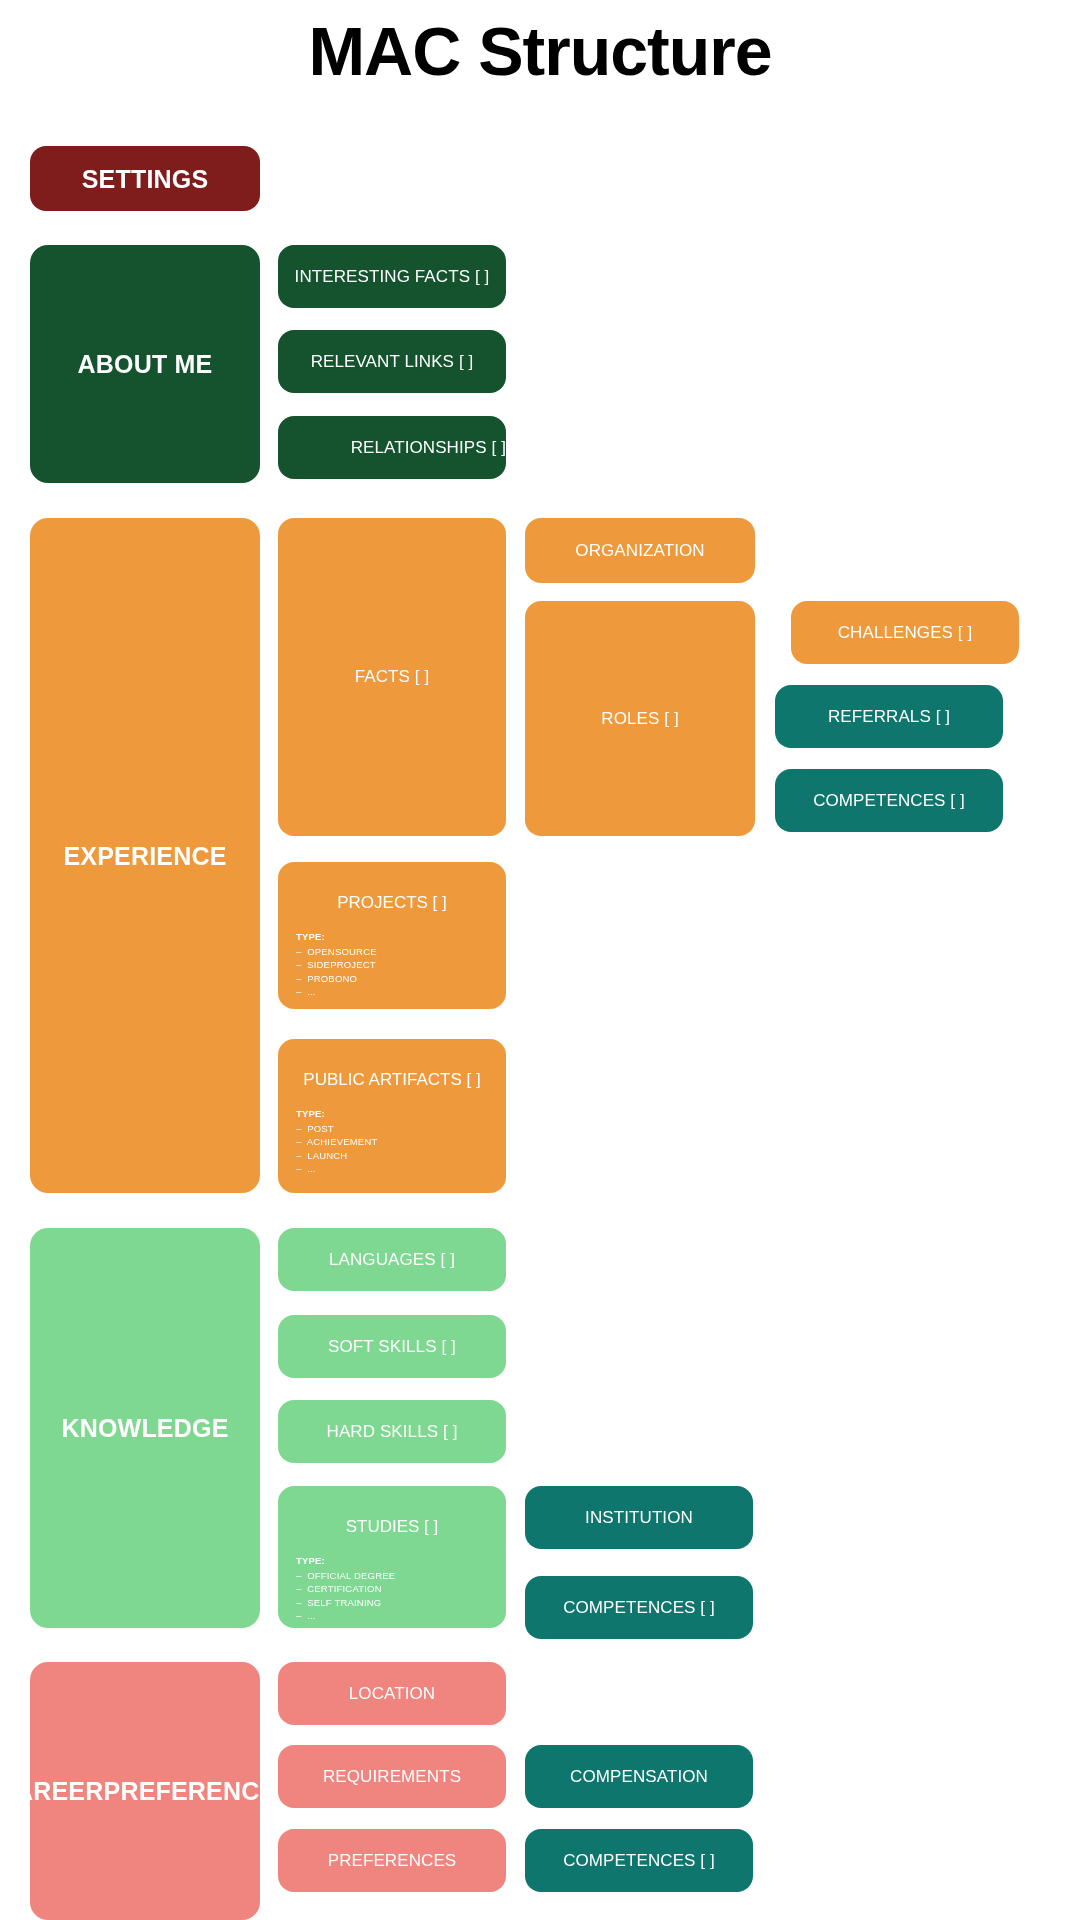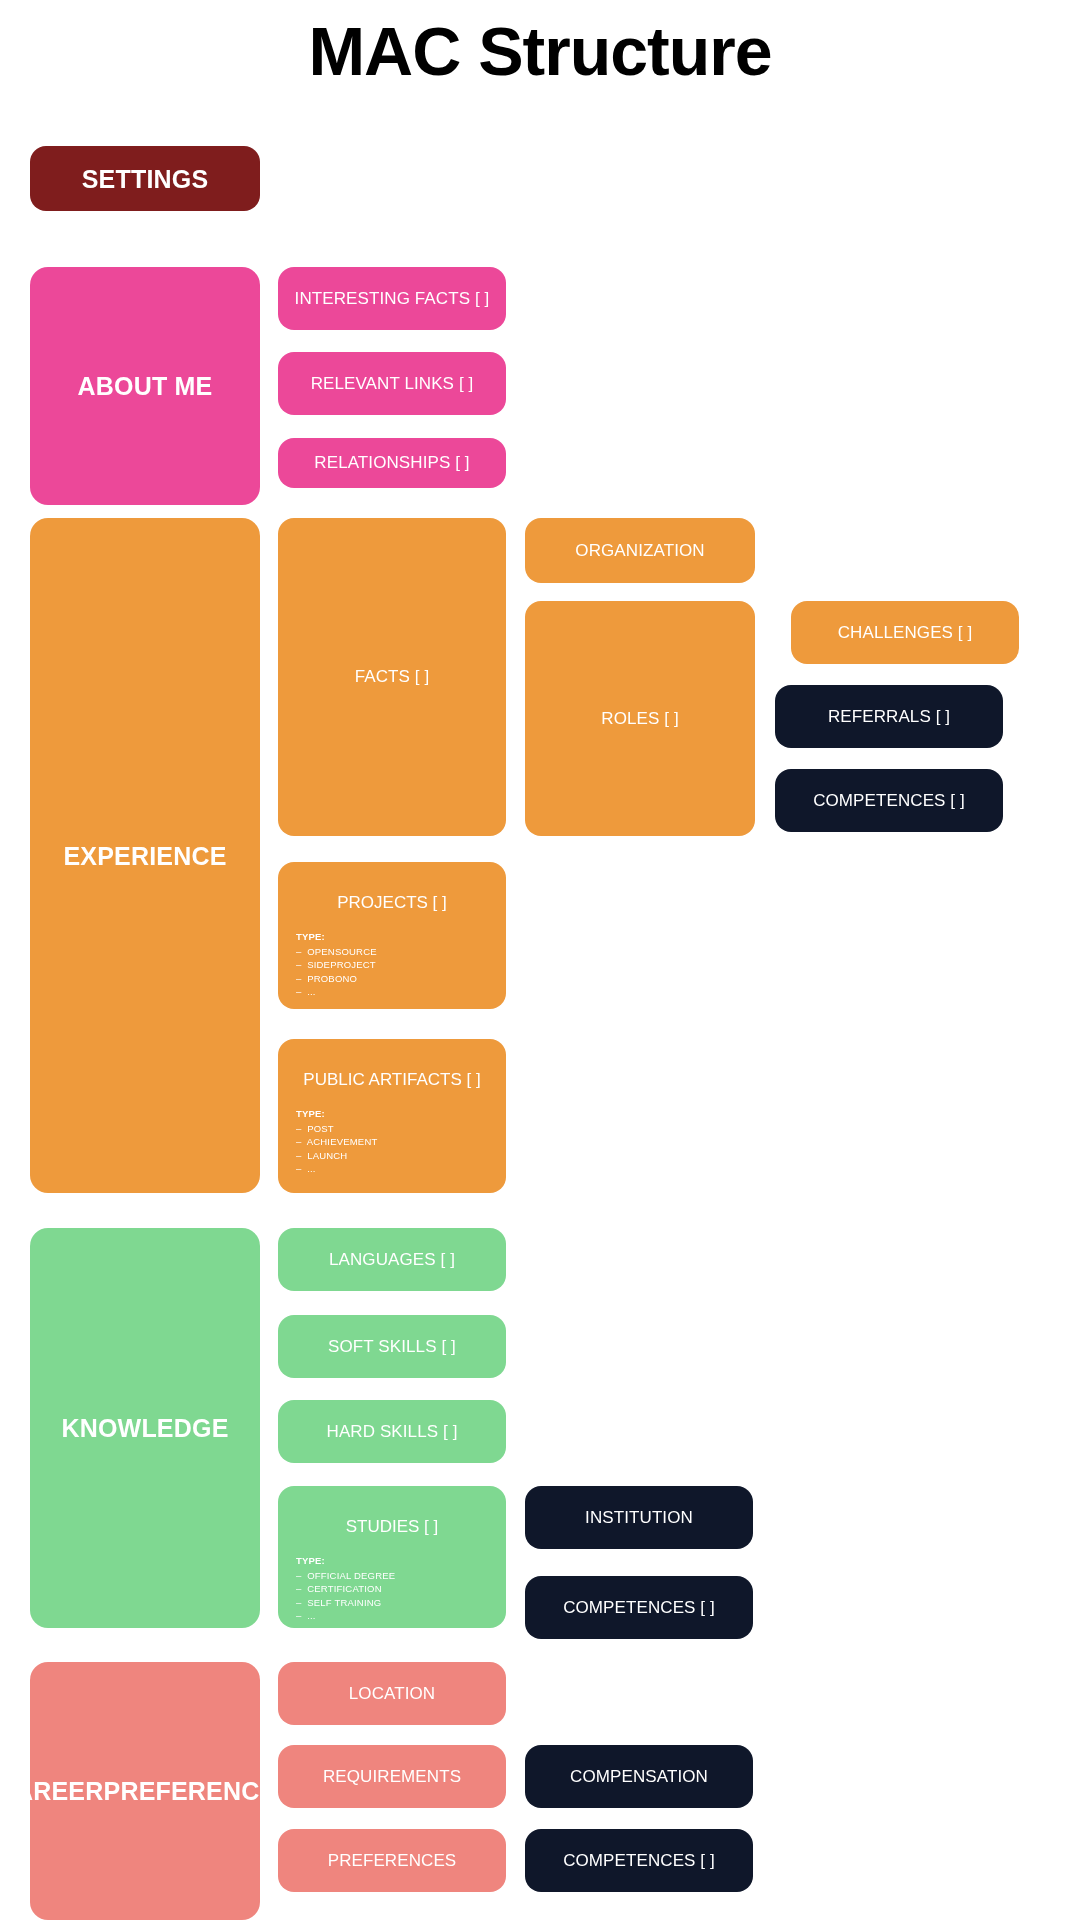--- a/index.html
+++ b/index.html
@@ -86,25 +86,25 @@
     font-weight: 700;
     margin-bottom: 1px;
   }
   .type-block .type-item {
     display: block;
     white-space: pre;
   }
 
   
   .c-purple { background: #7f1d1d; }
-  .c-blue   { background: #ec4899; margin-top: 22px; }
+  .c-blue   { background: #14532d; }
   .c-orange { background: #ee9a3c; }
   .c-green  { background: #7fd891; }
   .c-salmon { background: #ef857e; }
-  .c-gray   { background: #0f172a; justify-content: center; }
+  .c-gray   { background: #0f766e; justify-content: center; }
 </style>
 </head>
 <body>
 
 <div id="page-title">MAC Structure</div>
 
 <div class="card c-purple" style="left:30px; top:146px; width:230px; height:65px;">
   <span class="label-big">SETTINGS</span>
 </div>
 
@@ -113,21 +113,21 @@
 </div>
 
 <div class="card c-blue" style="left:278px; top:245px; width:228px; height:63px;">
   <span class="label-mid">INTERESTING FACTS [ ]</span>
 </div>
 
 <div class="card c-blue" style="left:278px; top:330px; width:228px; height:63px;">
   <span class="label-mid">RELEVANT LINKS [ ]</span>
 </div>
 
-<div class="card c-blue" style="left:278px; top:416px; width:228px; height:50px;">
+<div class="card c-blue" style="left:278px; top:416px; width:228px; height:63px;justify-content:flex-end;">
   <span class="label-mid">RELATIONSHIPS [ ]</span>
 </div>
 
 <div class="card group c-orange" style="left:30px; top:518px; width:230px; height:675px;">
   <span class="label-big">EXPERIENCE</span>
 </div>
 
 <div class="card c-orange" style="left:278px; top:518px; width:228px; height:318px;">
   <span class="label-mid">FACTS [ ]</span>
 </div>

